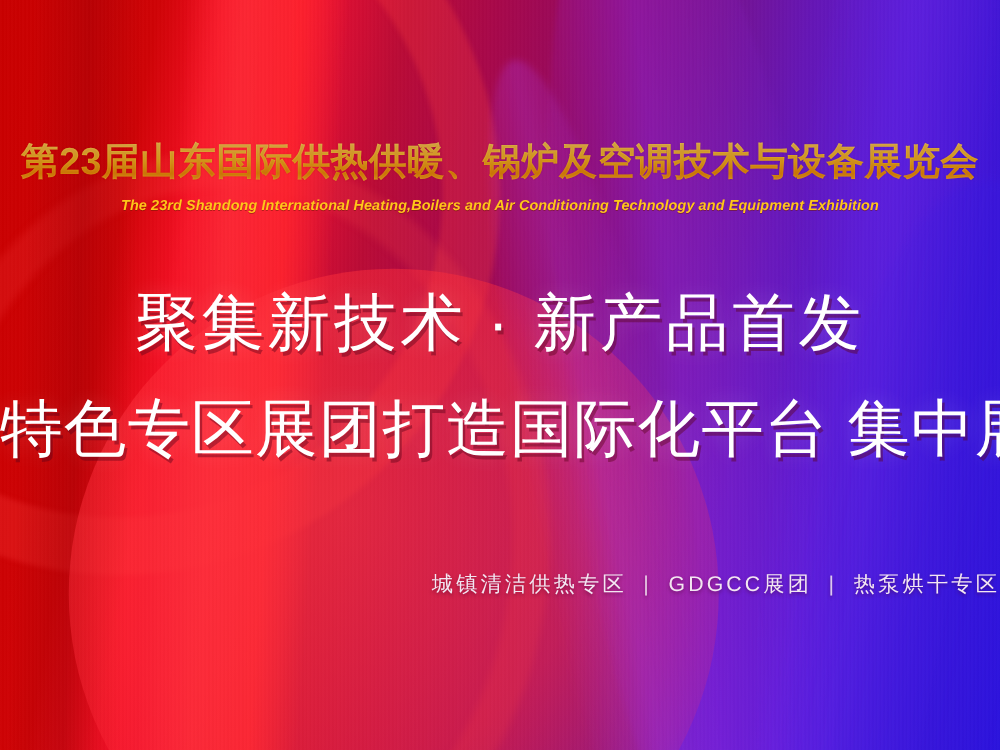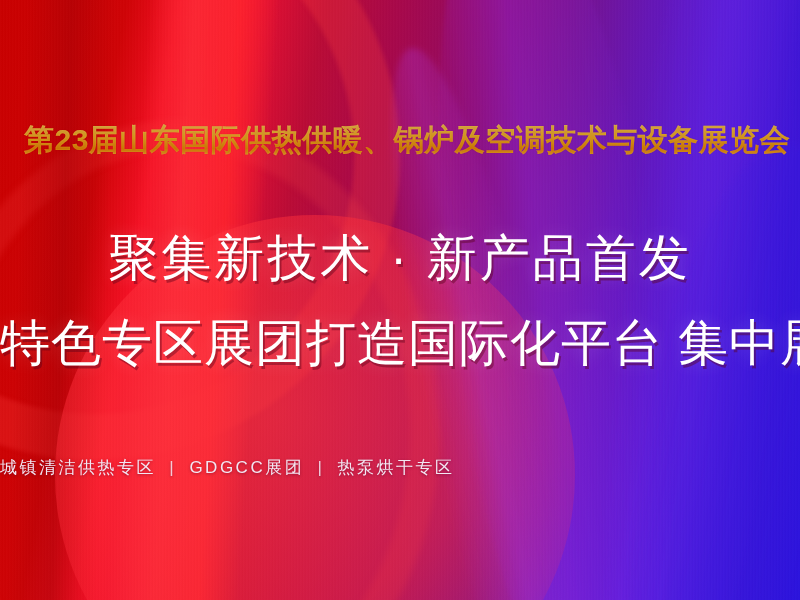--- a/index.html
+++ b/index.html
@@ -156,21 +156,21 @@
     font-size: 30px;
     font-weight: bold;
     letter-spacing: 0.5px;
     line-height: 1.22;
     color: #ffd92e;
     background: linear-gradient(180deg, #ffe86b 0%, #ffd22a 42%, #f5a409 72%, #ffd94a 100%);
     -webkit-background-clip: text;
     background-clip: text;
     -webkit-text-fill-color: transparent;
     text-shadow: 0 0 1px rgba(120,30,0,0.35);
-    margin: 14px;
+    margin: 4px;
     padding: 0 10px;
     white-space: nowrap;
     display: inline-block;
   }
 
   .title-en {
     margin-top: 6px;
     font-size: 11.5px;
     font-weight: bold;
     font-style: italic;
@@ -208,21 +208,21 @@
     font-size: 50px;
     letter-spacing: 1px;
     margin-top: 24px;
   }
 
   .subline {
     position: absolute;
     top: 456px;
     left: 0;
     right: 0;
-    text-align: left;
+    text-align: right;
     color: #f3e6f2;
     font-size: 17px;
     letter-spacing: 2.5px;
     font-weight: normal;
     white-space: nowrap;
     text-shadow: 0 1px 3px rgba(70,0,40,0.45);
   }
 
   .subline .sep {
     opacity: 0.85;
@@ -257,20 +257,21 @@
   <div class="swoosh band-violet-a"></div>
   <div class="swoosh band-violet-b"></div>
   <div class="swoosh band-blue-edge"></div>
 
   <div class="texture"></div>
 
   <div class="content">
 
     <div class="title-block">
       <h1 class="title-cn">第23届山东国际供热供暖、锅炉及空调技术与设备展览会</h1>
+      <div class="title-en">The 23rd Shandong International Heating,Boilers and Air Conditioning Technology and Equipment Exhibition</div>
     </div>
 
     <div class="headline">
       <div class="headline-line l1">聚集新技术 · 新产品首发</div>
       <div class="headline-line l2">特色专区展团打造国际化平台 集中展示先进技术</div>
     </div>
 
     <div class="subline">
       <span>城镇清洁供热专区</span>
       <span class="sep">|</span>

